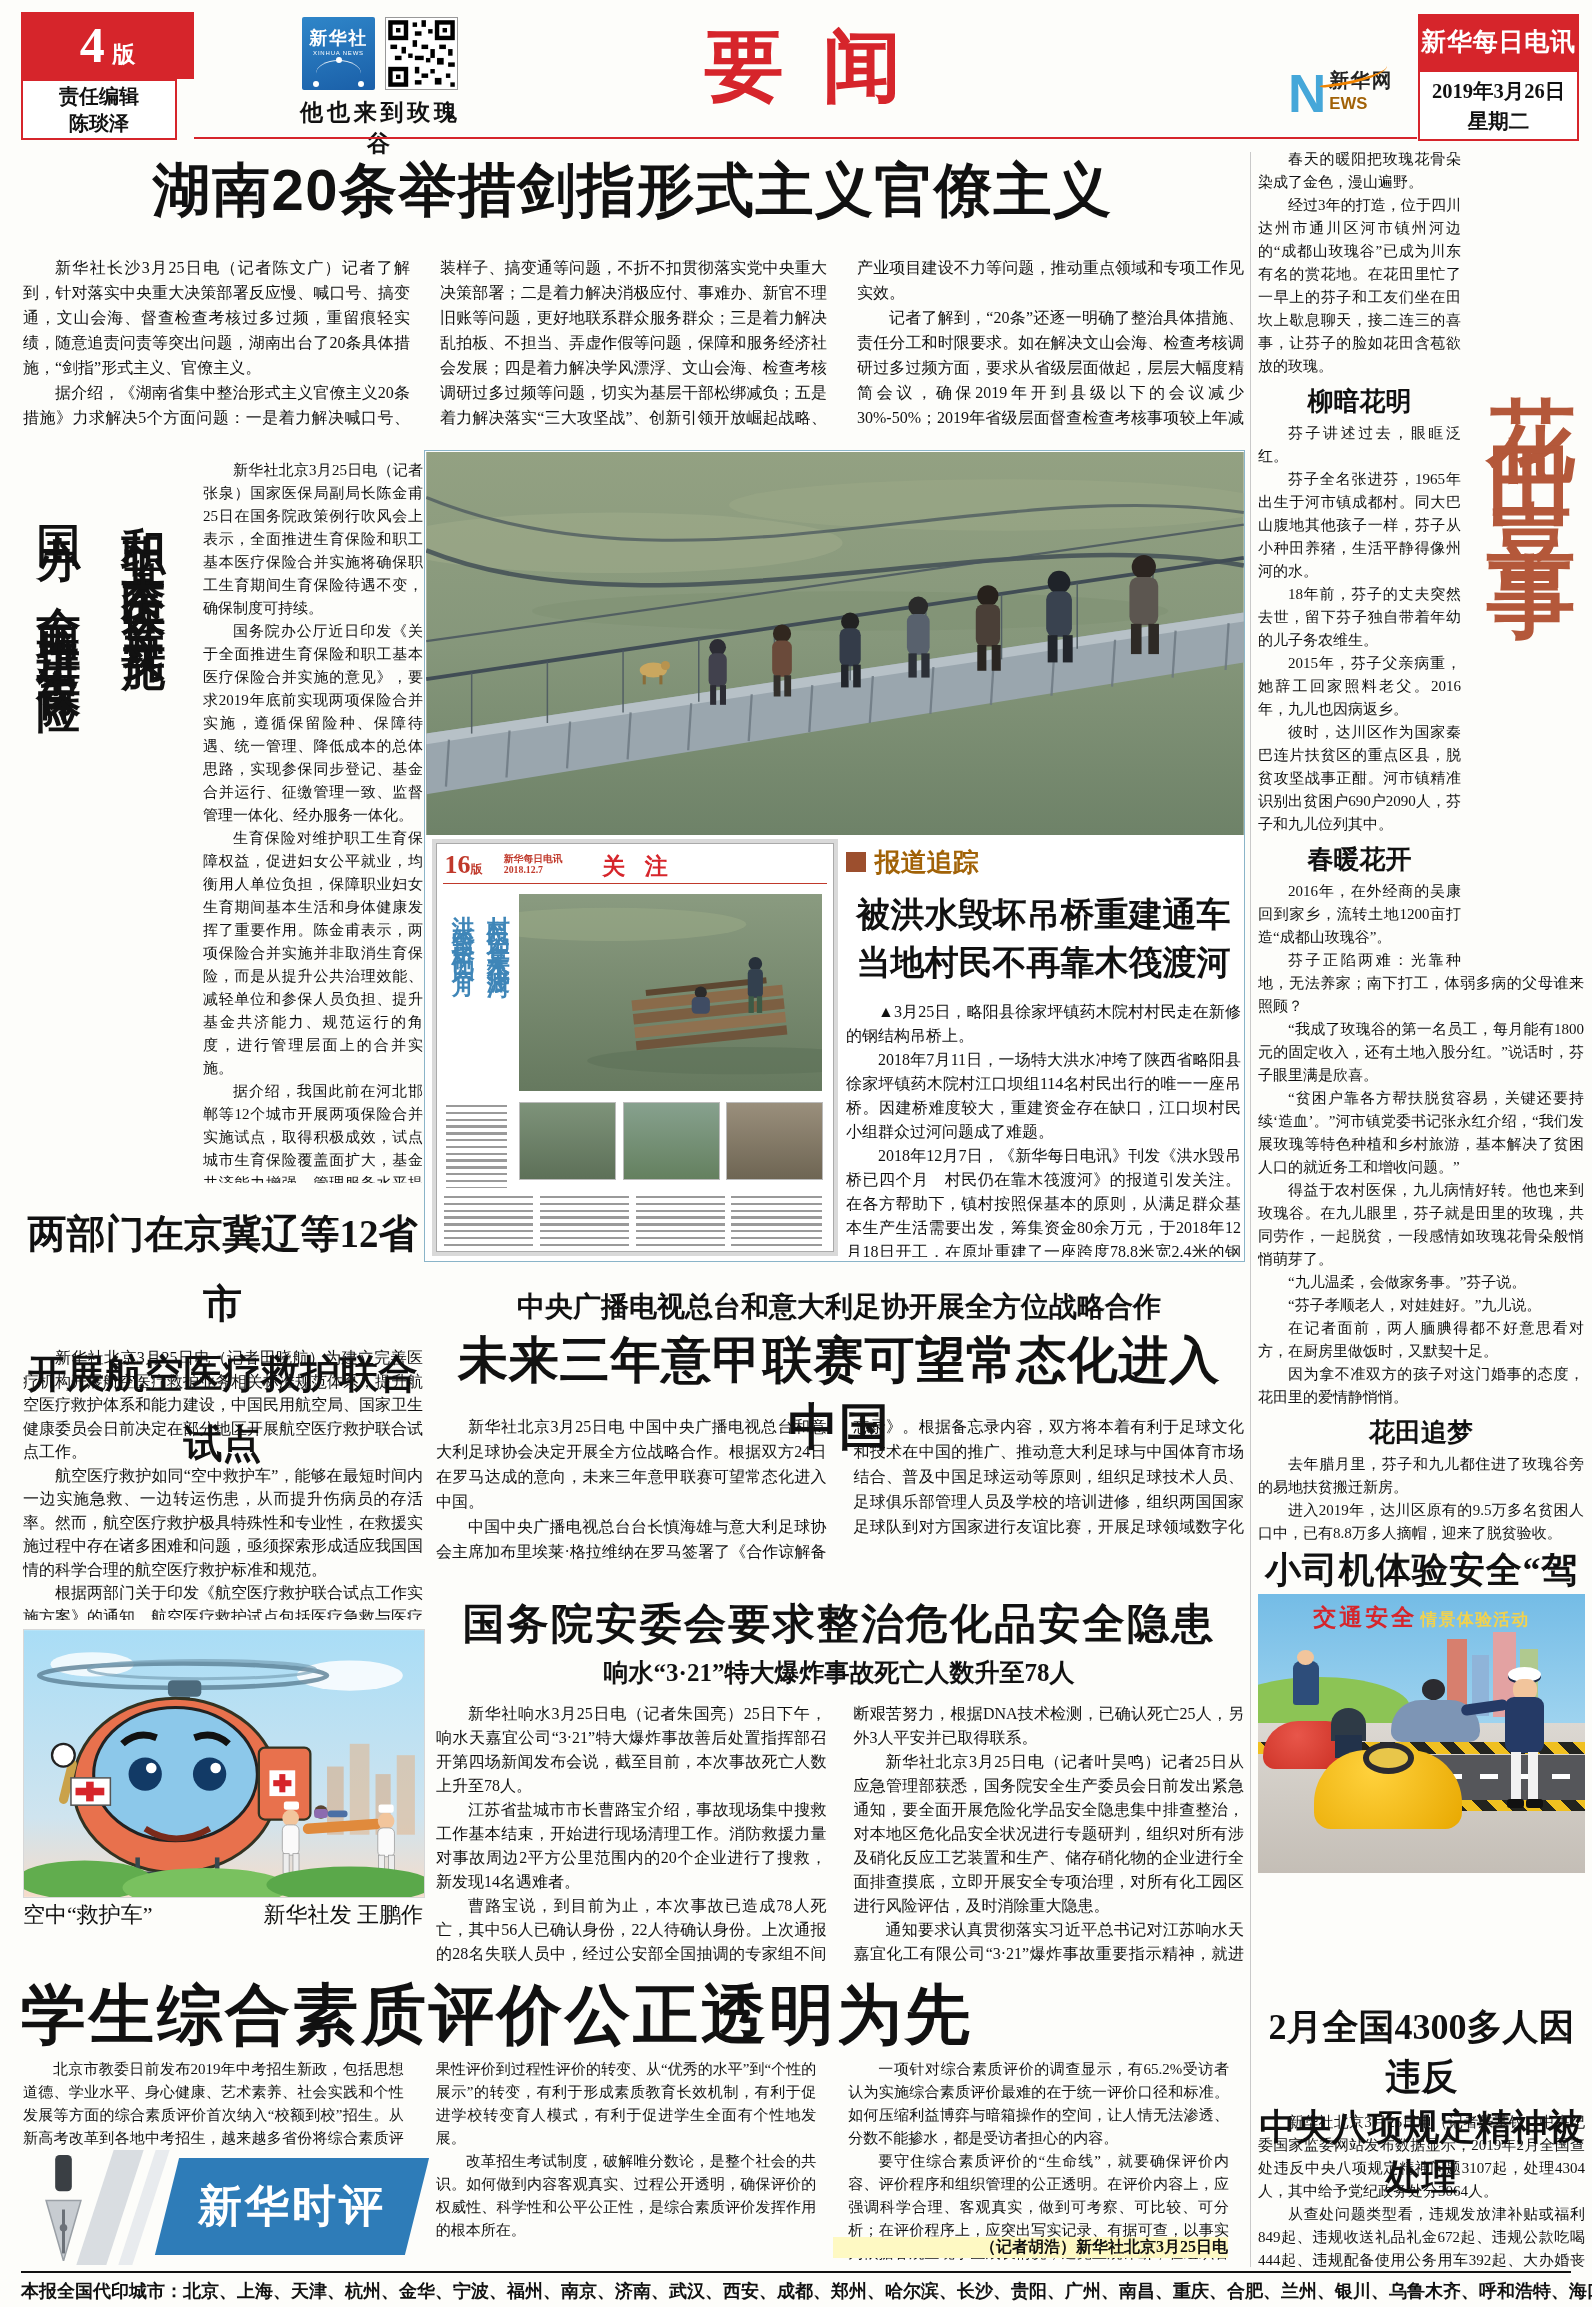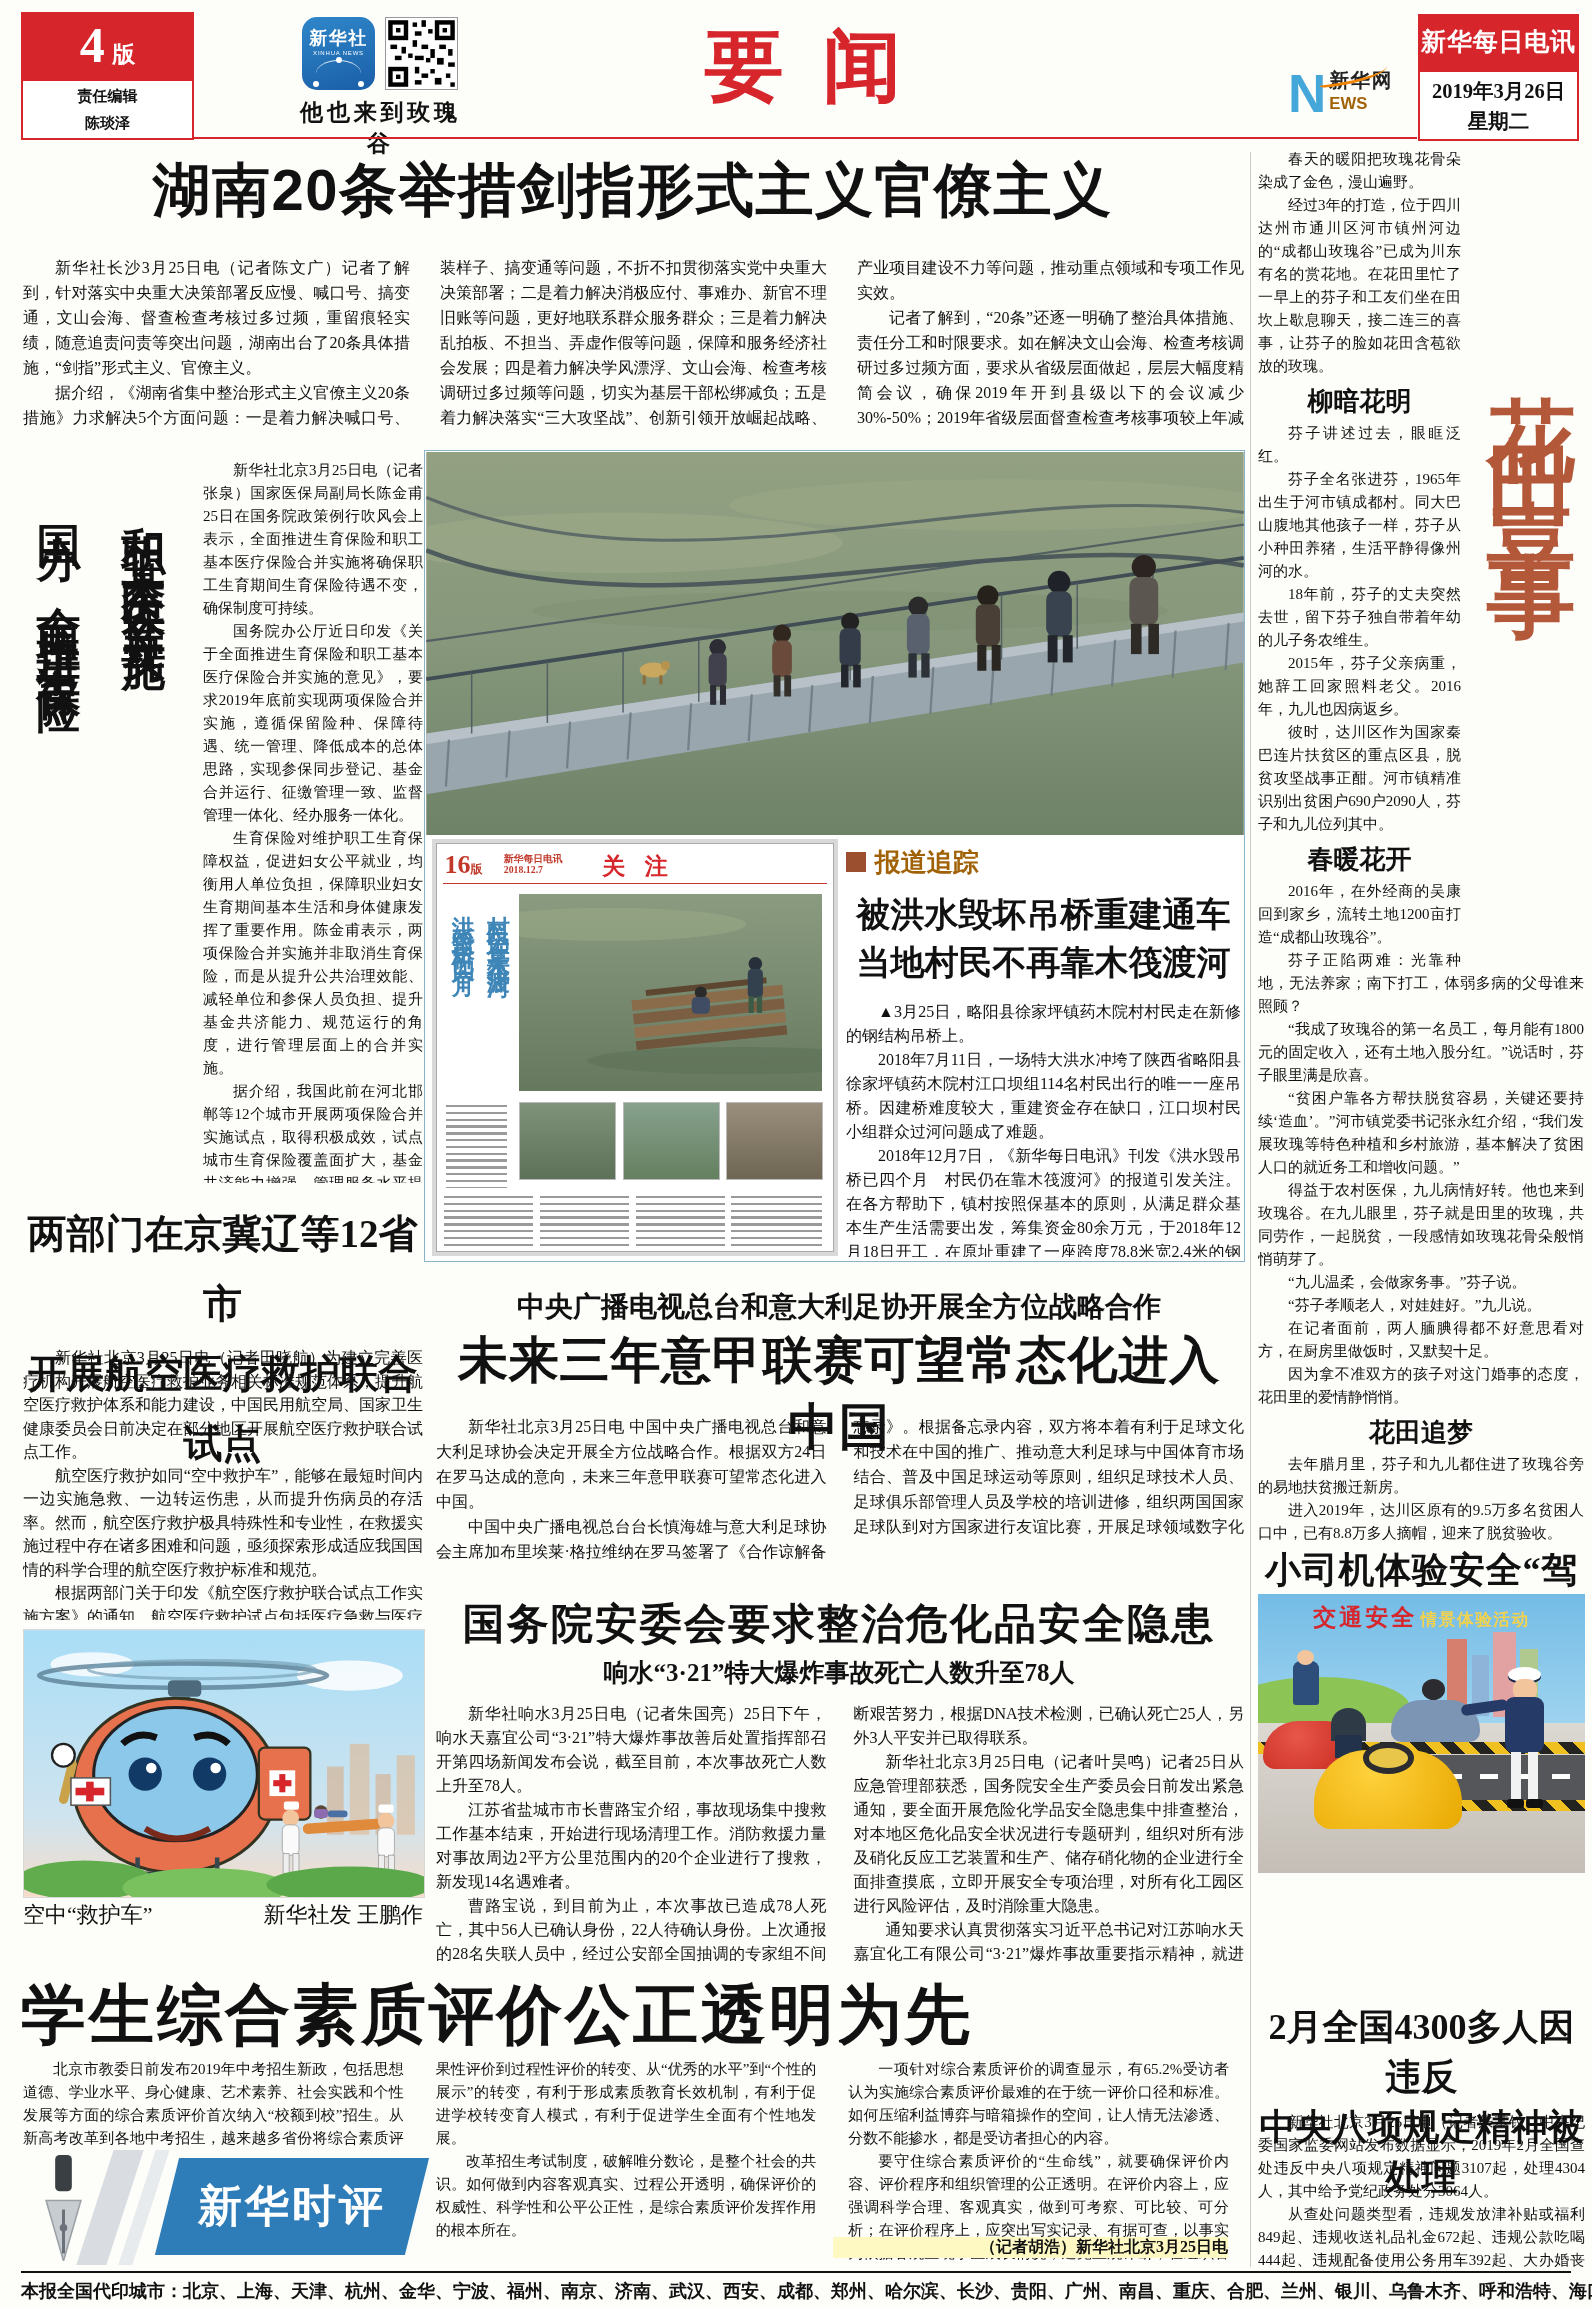--- a/index.html
+++ b/index.html
@@ -7,23 +7,23 @@
         font-family:"Liberation Serif","DejaVu Serif",serif;color:#111;}
   .abs{position:absolute;}
   .sans{font-family:"Liberation Sans","DejaVu Sans",sans-serif;}
   .para{margin:0;text-indent:2em;}
   .jt{text-align:justify;}
   
   #page-badge{left:21px;top:12px;width:173px;height:67px;background:#d6252b;color:#fff;
     display:flex;align-items:baseline;justify-content:center;padding-top:4.5px;box-sizing:border-box;}
   #page-badge .num{font-size:50px;font-weight:bold;line-height:56px;}
   #page-badge .ban{font-size:23px;font-weight:bold;margin-left:7.6px;}
-  #editor-box{left:21px;top:79px;width:173px;height:61px;border:2.3px solid #d6252b;background:#fff;
-    box-sizing:border-box;text-align:center;font-size:15px;line-height:26.5px;padding-top:2.3px;font-weight:bold;}
-  #app-icon{left:302px;top:16.7px;width:73px;height:73px;border-radius:15px;
+  #editor-box{left:21px;top:79px;width:156px;height:61px;border:2.3px solid #d6252b;background:#fff;
+    box-sizing:border-box;text-align:center;font-size:20px;line-height:26.5px;padding-top:2.3px;font-weight:bold;}
+  #app-icon{left:302px;top:16.7px;width:73px;height:73px;border-radius:2px;
     background:linear-gradient(165deg,#2f86c9,#1a5fa8);color:#fff;text-align:center;overflow:hidden;}
   #app-icon .t1{font-size:18px;font-weight:bold;margin-top:9px;letter-spacing:1.5px;}
   #app-icon .t2{font-size:6px;letter-spacing:0.8px;}
   #app-icon .net{margin:4.5px auto 0;width:45px;height:26px;border-top:1.5px solid rgba(255,255,255,.85);
     border-radius:50% 50% 0 0;position:relative;}
   #app-icon .net i{position:absolute;width:6px;height:6px;background:#fff;border-radius:50%;}
   #qr-code{left:385px;top:16.7px;width:73px;height:73px;background:#fff;border:0.8px solid #999;box-sizing:border-box;}
   #app-caption{left:295px;top:97px;width:171px;font-size:23px;font-weight:bold;letter-spacing:3.8px;text-align:center;}
   #section-title{left:606px;top:21px;width:394px;text-align:center;color:#d6252b;
     font-size:79px;font-weight:bold;letter-spacing:39px;line-height:91px;text-indent:39px;}

